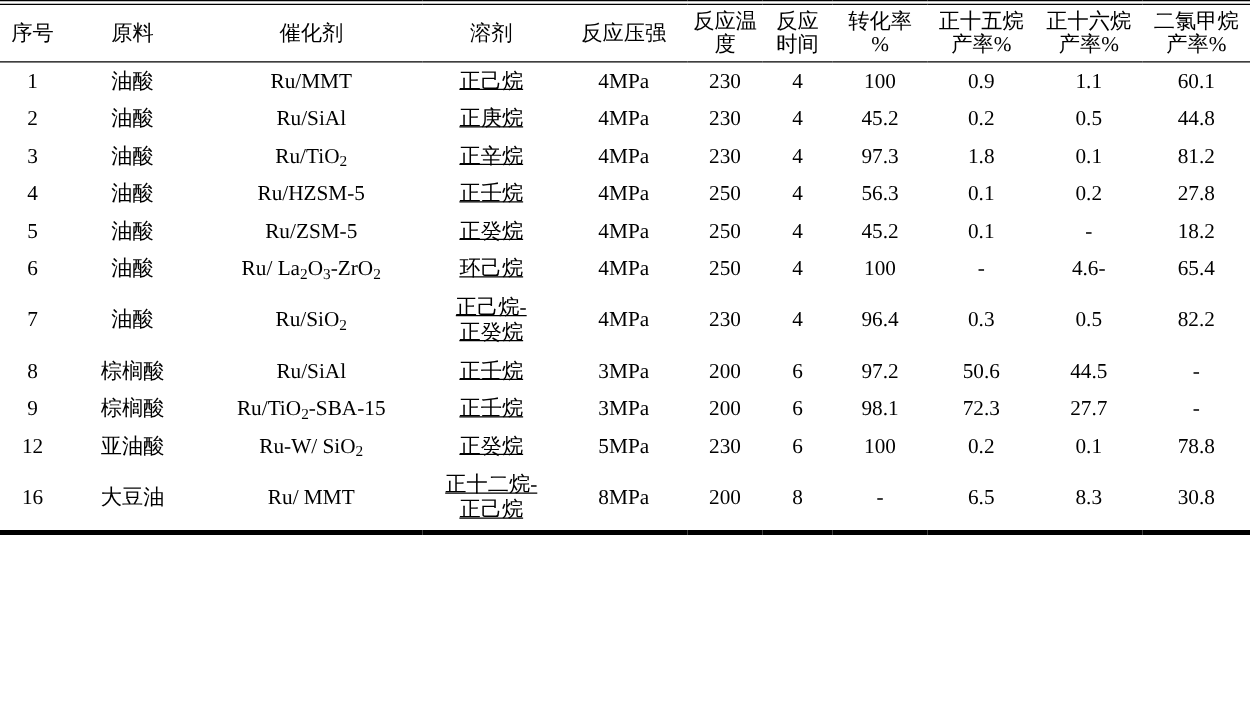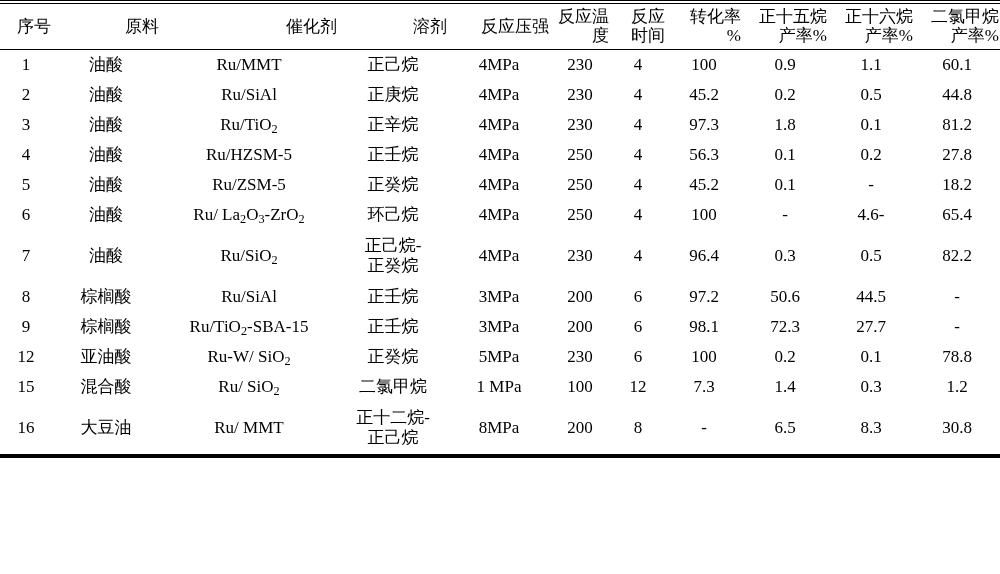--- a/index.html
+++ b/index.html
@@ -26,21 +26,21 @@
     border-collapse: collapse;
     table-layout: fixed;
     font-size: 17px;
     line-height: 1.15;
   }
   table.patent-table thead tr.header-row > th {
     border-top: 4px double #000;
     border-bottom: 1.5px solid #000;
     padding: 3px 1px 4px 1px;
     font-weight: normal;
-    text-align: right;
+    text-align: center;
     vertical-align: middle;
     font-size: 17px;
     line-height: 1.12;
   }
   table.patent-table tbody tr > td {
     padding: 2px 1px;
     text-align: center;
     vertical-align: middle;
     border: none;
     height: 26px;
@@ -59,21 +59,21 @@
   col.c-solv     { width: 110px; }
   col.c-press    { width: 102px; }
   col.c-temp     { width: 60px; }
   col.c-time     { width: 56px; }
   col.c-conv     { width: 76px; }
   col.c-c15      { width: 86px; }
   col.c-c16      { width: 86px; }
   col.c-c17      { width: 86px; }
 
   .hdr-two-line { display: block; }
-  .cell-multiline { display: block; line-height: 1.2; }
+  .cell-multiline { display: block; line-height: 1.2; text-decoration: underline; }
   sub {
     font-size: 0.72em;
     vertical-align: -0.25em;
     line-height: 0;
   }
 </style>
 </head>
 <body>
 
 <div id="sheet">
@@ -279,35 +279,20 @@
             <span class="cell-multiline">正癸烷</span>
           </td>
           <td>5MPa</td>
           <td>230</td>
           <td>6</td>
           <td>100</td>
           <td>0.2</td>
           <td>0.1</td>
           <td>78.8</td>
         </tr>
-        <tr>
-          <td>15</td>
-          <td>混合酸</td>
-          <td>Ru/ SiO<sub>2</sub></td>
-          <td>
-            <span class="cell-multiline">二氯甲烷</span>
-          </td>
-          <td>1 MPa</td>
-          <td>100</td>
-          <td>12</td>
-          <td>7.3</td>
-          <td>1.4</td>
-          <td>0.3</td>
-          <td>1.2</td>
-        </tr>
         <tr class="tall-row">
           <td>16</td>
           <td>大豆油</td>
           <td>Ru/ MMT</td>
           <td>
             <span class="cell-multiline">正十二烷-</span>
             <span class="cell-multiline">正己烷</span>
           </td>
           <td>8MPa</td>
           <td>200</td>

